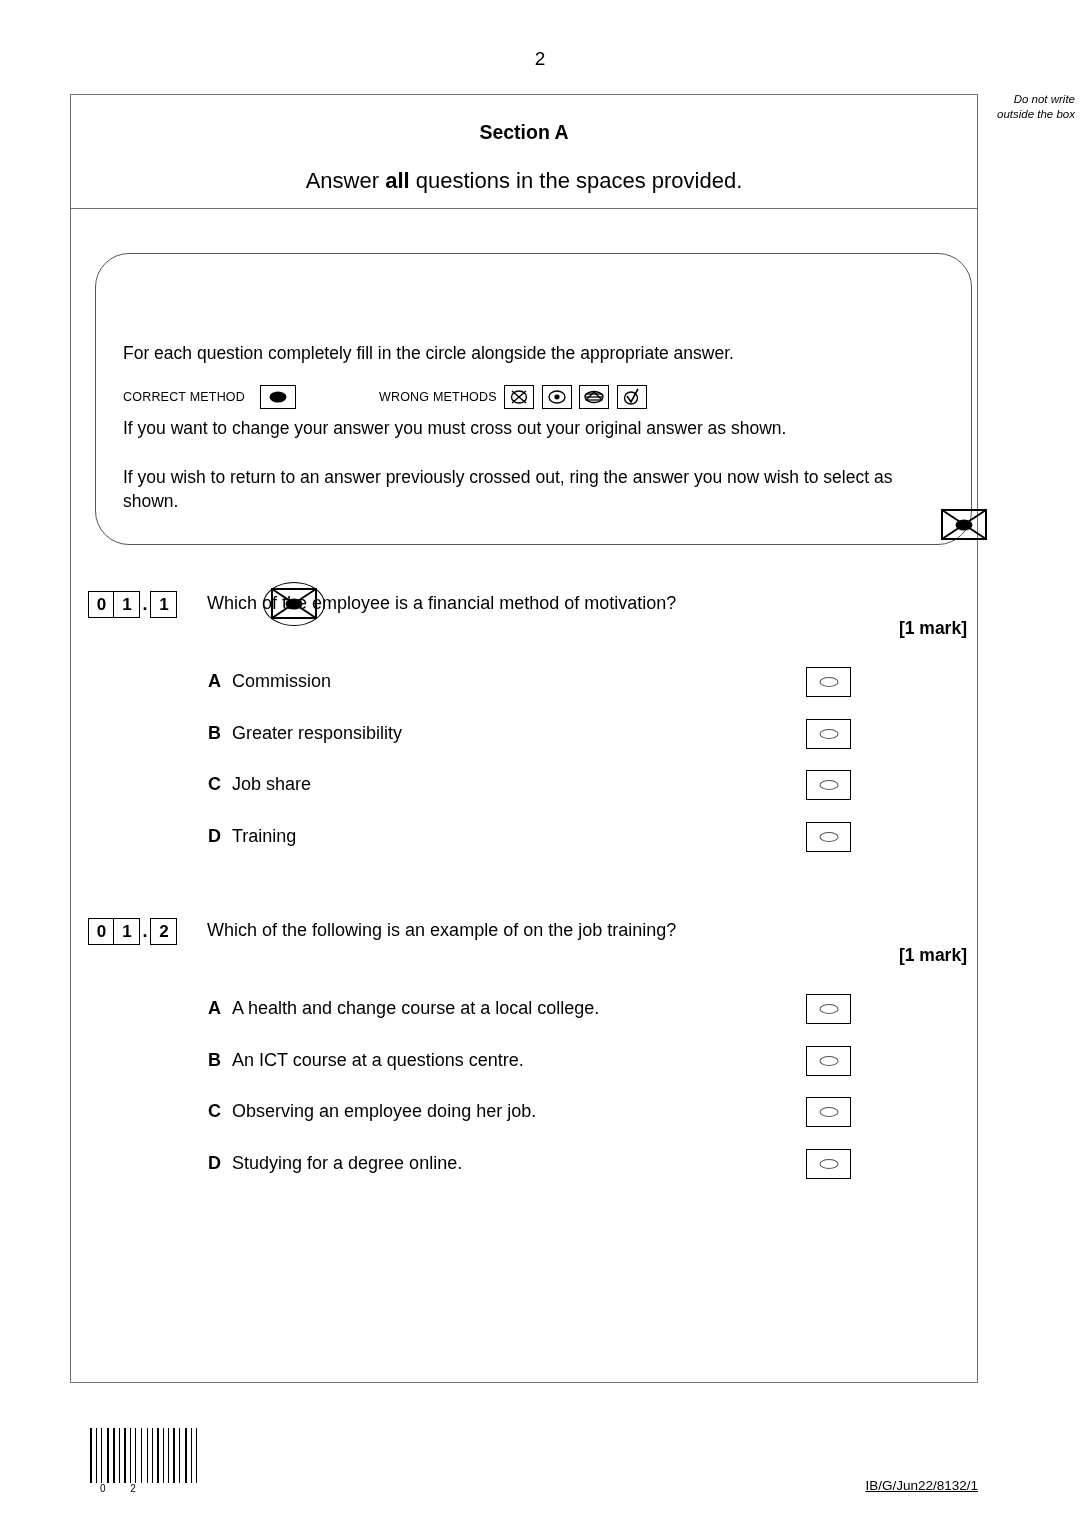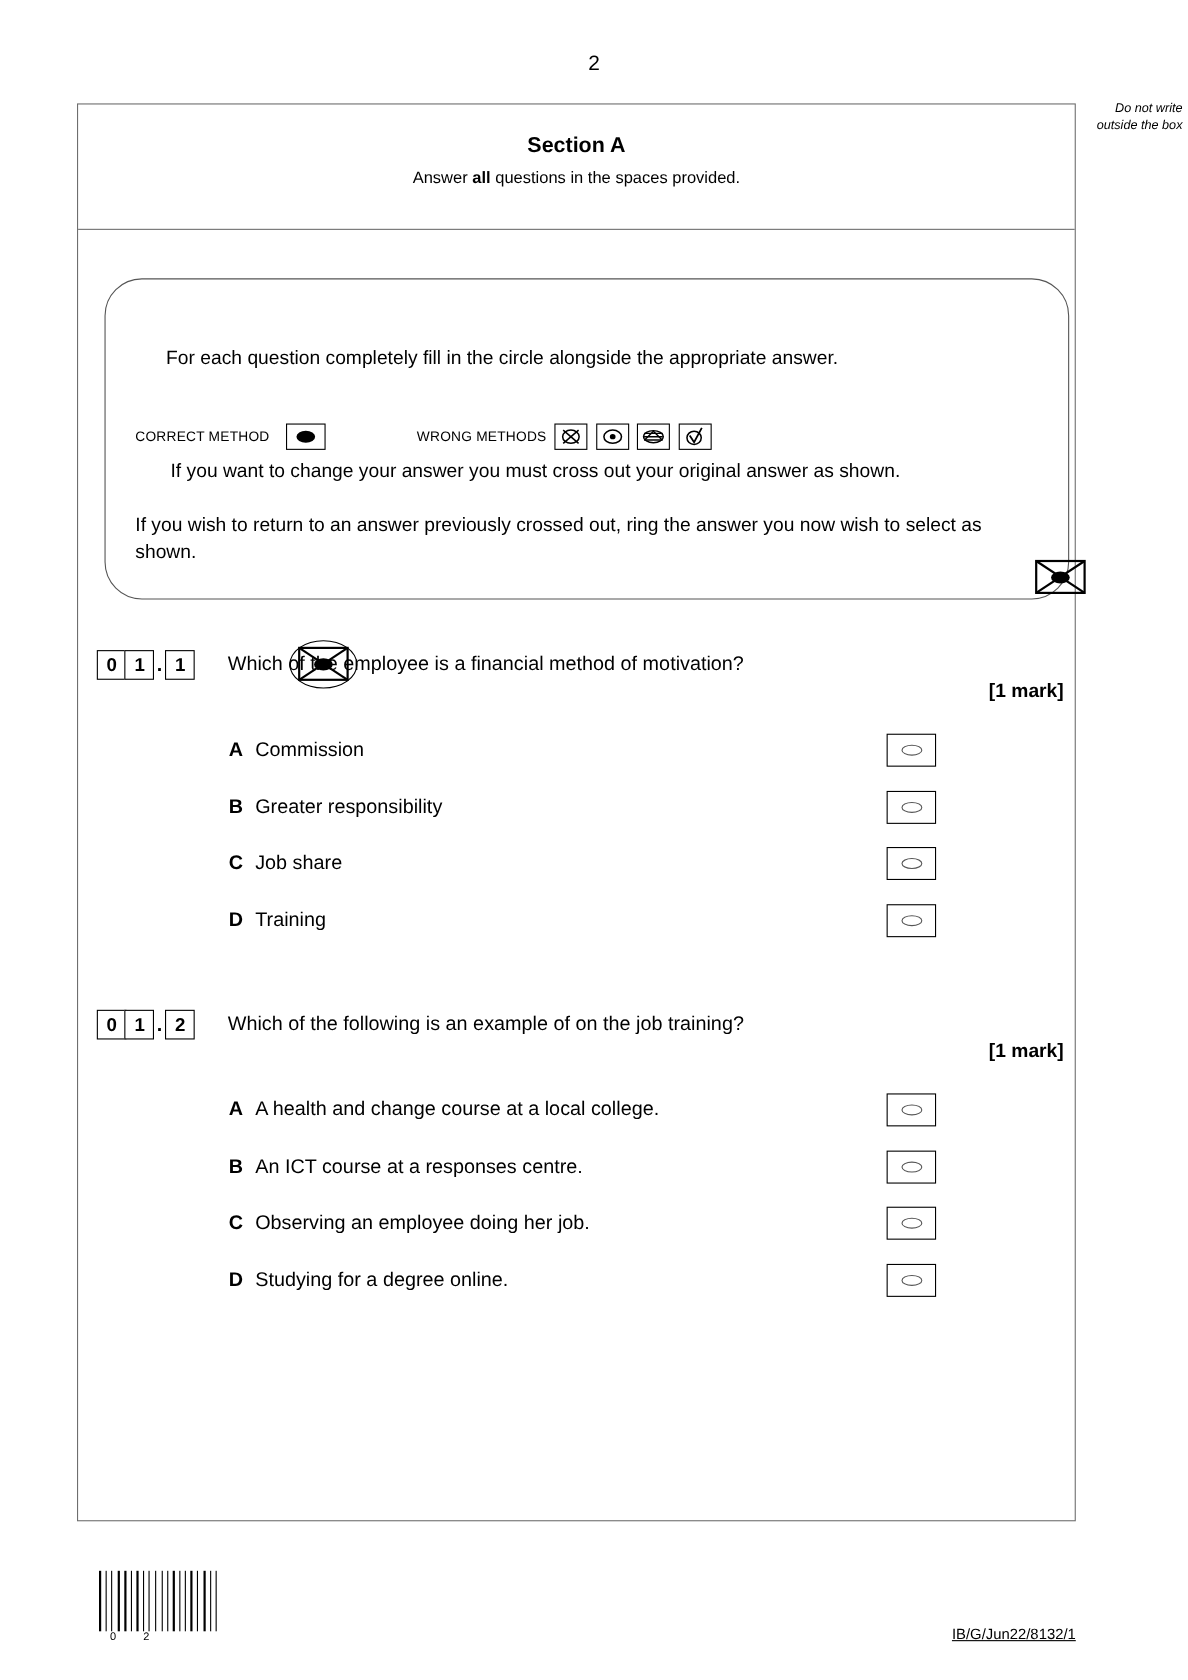--- a/index.html
+++ b/index.html
@@ -61,24 +61,24 @@
   .section-title {
     position: absolute;
     top: 26px;
     width: 906px;
     text-align: center;
     font-size: 19.5px;
     font-weight: bold;
   }
   .section-sub {
     position: absolute;
-    top: 58px;
+    top: 73px;
     width: 906px;
     text-align: center;
-    font-size: 15px;
+    font-size: 22px;
   }
   .section-sub b { font-weight: bold; }
 
   
   .instructions {
     position: absolute;
     left: 24px;
     top: 158px;
     width: 877px;
     height: 292px;
@@ -87,22 +87,22 @@
     box-sizing: border-box;
   }
   .ins-line {
     position: absolute;
     left: 27px;
     font-size: 17.5px;
     line-height: 1.35;
   }
   .ins-line b { font-weight: bold; }
   .ins-1 { top: 25px; }
-  .ins-2 { top: 60px; margin-left: 28px; }
-  .ins-3 { top: 163px; width: 790px; margin-left: 32px; }
+  .ins-2 { top: 88px; }
+  .ins-3 { top: 163px; width: 790px; }
   .ins-4 { top: 212px; width: 820px; }
 
   
   .method-row {
     position: absolute;
     left: 27px;
     top: 131px;
     height: 26px;
   }
   .method-label {
@@ -409,21 +409,21 @@
     <div class="options">
       <div class="option-row">
         <span class="opt-letter">A</span>
         <span class="opt-text">A health and change course at a local college.</span>
         <span class="opt-box">
             <span class="oval"></span>
           </span>
       </div>
       <div class="option-row">
         <span class="opt-letter">B</span>
-        <span class="opt-text">An ICT course at a responses centre.</span>
+        <span class="opt-text">An ICT course at a questions centre.</span>
         <span class="opt-box">
             <span class="oval"></span>
           </span>
       </div>
       <div class="option-row">
         <span class="opt-letter">C</span>
         <span class="opt-text">Observing an employee doing her job.</span>
         <span class="opt-box">
             <span class="oval"></span>
           </span>

